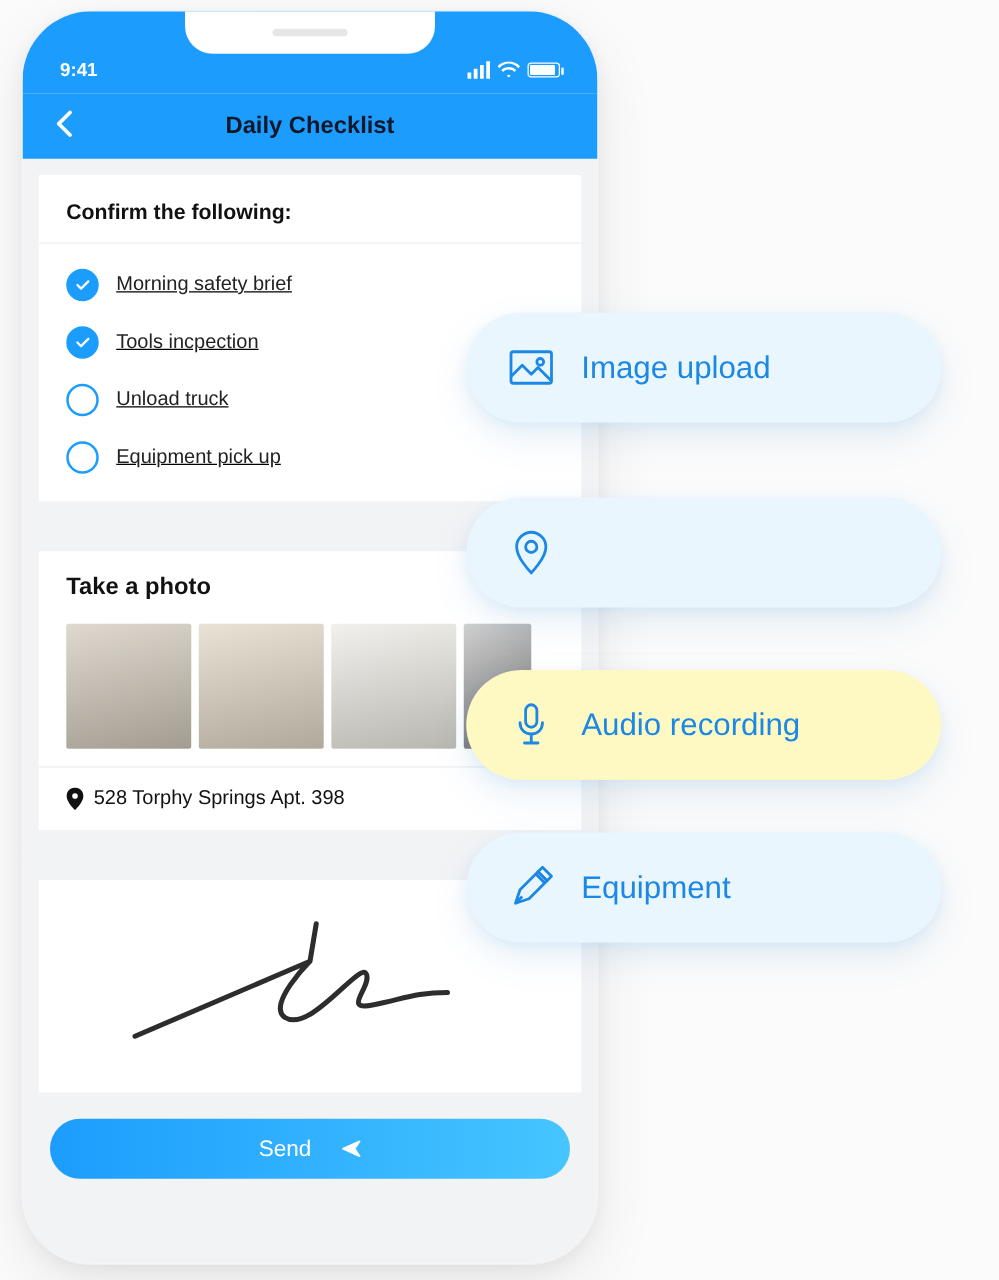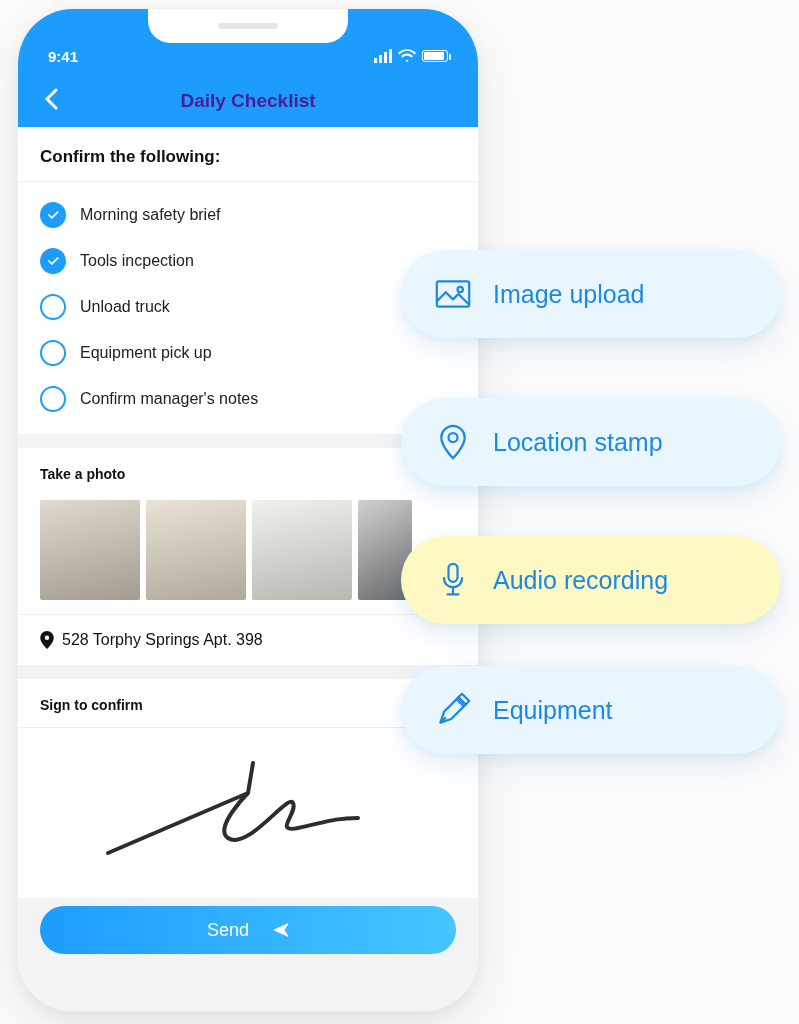--- a/index.html
+++ b/index.html
@@ -77,21 +77,21 @@
   .battery::after{content:"";position:absolute;right:-4px;top:3px;width:2px;height:6px;background:#fff;border-radius:1px;}
   .battery::before{content:"";position:absolute;left:1px;top:1px;bottom:1px;width:20px;background:#fff;border-radius:1px;}
 
   .navbar {
     background: #1C9DFD;
     height: 52px;
     position: relative;
     display: flex;
     align-items: center;
     justify-content: center;
-    color: #4c1d95;
+    color: #0f172a;
     font-size: 19px;
     font-weight: 600;
   }
   .back {
     position: absolute;
     left: 18px;
     top: 50%;
     transform: translateY(-50%);
     color:#fff;
     font-size: 28px;
@@ -101,32 +101,32 @@
 
   .content {
     flex: 1;
     background: #f2f3f5;
     overflow: hidden;
     padding-bottom: 10px;
   }
 
   .card {
     background: #fff;
-    margin: 0;
+    margin: 13px;
   }
   .sec-head {
     padding: 20px 22px 14px 22px;
     font-size: 17px;
     font-weight: 700;
     color: #111;
     border-bottom: 1px solid #eee;
   }
-  .sec-head.small { font-size:14px; padding:18px 22px 14px 22px; border-bottom:none; }
-
-  .check-list { padding: 10px 0 12px 0; }
+  .sec-head.small { font-size:19px; padding:18px 22px 14px 22px; border-bottom:none; }
+
+  .check-list { padding: 10px 0 12px 0; text-decoration: underline; }
   .check-item {
     display: flex;
     align-items: center;
     gap: 14px;
     padding: 10px 22px;
     font-size: 16px;
     color: #222;
   }
   .box {
     width: 26px; height: 26px; border-radius: 50%;
@@ -193,21 +193,21 @@
     display:flex;
     align-items:center;
     justify-content:center;
     gap:24px;
   }
   .send svg{width:16px;height:16px;}
 
   
   .pill {
     position:absolute;
-    right: 18px;
+    right: 46px;
     width: 380px;
     height: 88px;
     background: #EAF6FE;
     border-radius: 46px;
     display:flex;
     align-items:center;
     gap:22px;
     padding: 0 34px;
     box-shadow: 0 12px 30px rgba(55,136,205,0.12), 0 4px 10px rgba(55,136,205,0.08);
     color:#1C88E5;
@@ -283,26 +283,20 @@
           <span>Unload truck</span>
         </div>
 
         <div class="check-item">
           <span class="box">
             
           </span>
           <span>Equipment pick up</span>
         </div>
 
-        <div class="check-item">
-          <span class="box">
-            
-          </span>
-          <span>Confirm manager's notes</span>
-        </div>
 
       </div>
     </div>
 
     <div class="gap"></div>
 
     <div class="card">
       <div class="sec-head small">Take a photo</div>
       <div class="thumbs">
         <div class="thumb"></div>
@@ -314,21 +308,20 @@
         <svg width="14" height="18" viewBox="0 0 24 32">
           <path d="M12 0C5.4 0 0 5.4 0 12c0 9 12 20 12 20s12-11 12-20C24 5.4 18.6 0 12 0zm0 16a4 4 0 110-8 4 4 0 010 8z" fill="#111"></path>
         </svg>
         <span>528 Torphy Springs Apt. 398</span>
       </div>
     </div>
 
     <div class="gap"></div>
 
     <div class="card">
-      <div class="sec-head small" style="border-bottom:1px solid #eee">Sign to confirm</div>
       <div class="sig-area">
         <svg viewBox="0 0 300 120">
           <path d="M10 100 L150 40 C150 40 115 75 130 85 C150 98 190 40 195 50 C200 60 175 80 200 75 C225 70 235 65 260 65 M150 40 L155 10" stroke="#2d2d2d" stroke-width="4" fill="none" stroke-linecap="round" stroke-linejoin="round"></path>
         </svg>
       </div>
     </div>
 
     <div class="send-wrap">
       <button class="send">
         <span>Send</span>
@@ -348,21 +341,20 @@
     <circle cx="28" cy="11" r="3" stroke="#1C88E5" stroke-width="2.5" fill="none"></circle>
   </svg>
   <span>Image upload</span>
 </div>
 
 <div class="pill pill-2">
   <svg class="picon" viewBox="0 0 32 40">
     <path d="M16 2C9 2 3 8 3 15c0 10 13 23 13 23s13-13 13-23C29 8 23 2 16 2z" stroke="#1C88E5" stroke-width="2.5" fill="none"></path>
     <circle cx="16" cy="15" r="5" stroke="#1C88E5" stroke-width="2.5" fill="none"></circle>
   </svg>
-  <span>Location stamp</span>
 </div>
 
 <div class="pill white pill-3">
   <svg class="picon" viewBox="0 0 32 40">
     <rect x="11" y="2" width="10" height="20" rx="5" stroke="#1C88E5" stroke-width="2.5" fill="none"></rect>
     <path d="M6 18c0 6 4.5 10 10 10s10-4 10-10M16 28v8M10 36h12" stroke="#1C88E5" stroke-width="2.5" fill="none" stroke-linecap="round"></path>
   </svg>
   <span>Audio recording</span>
 </div>
 

